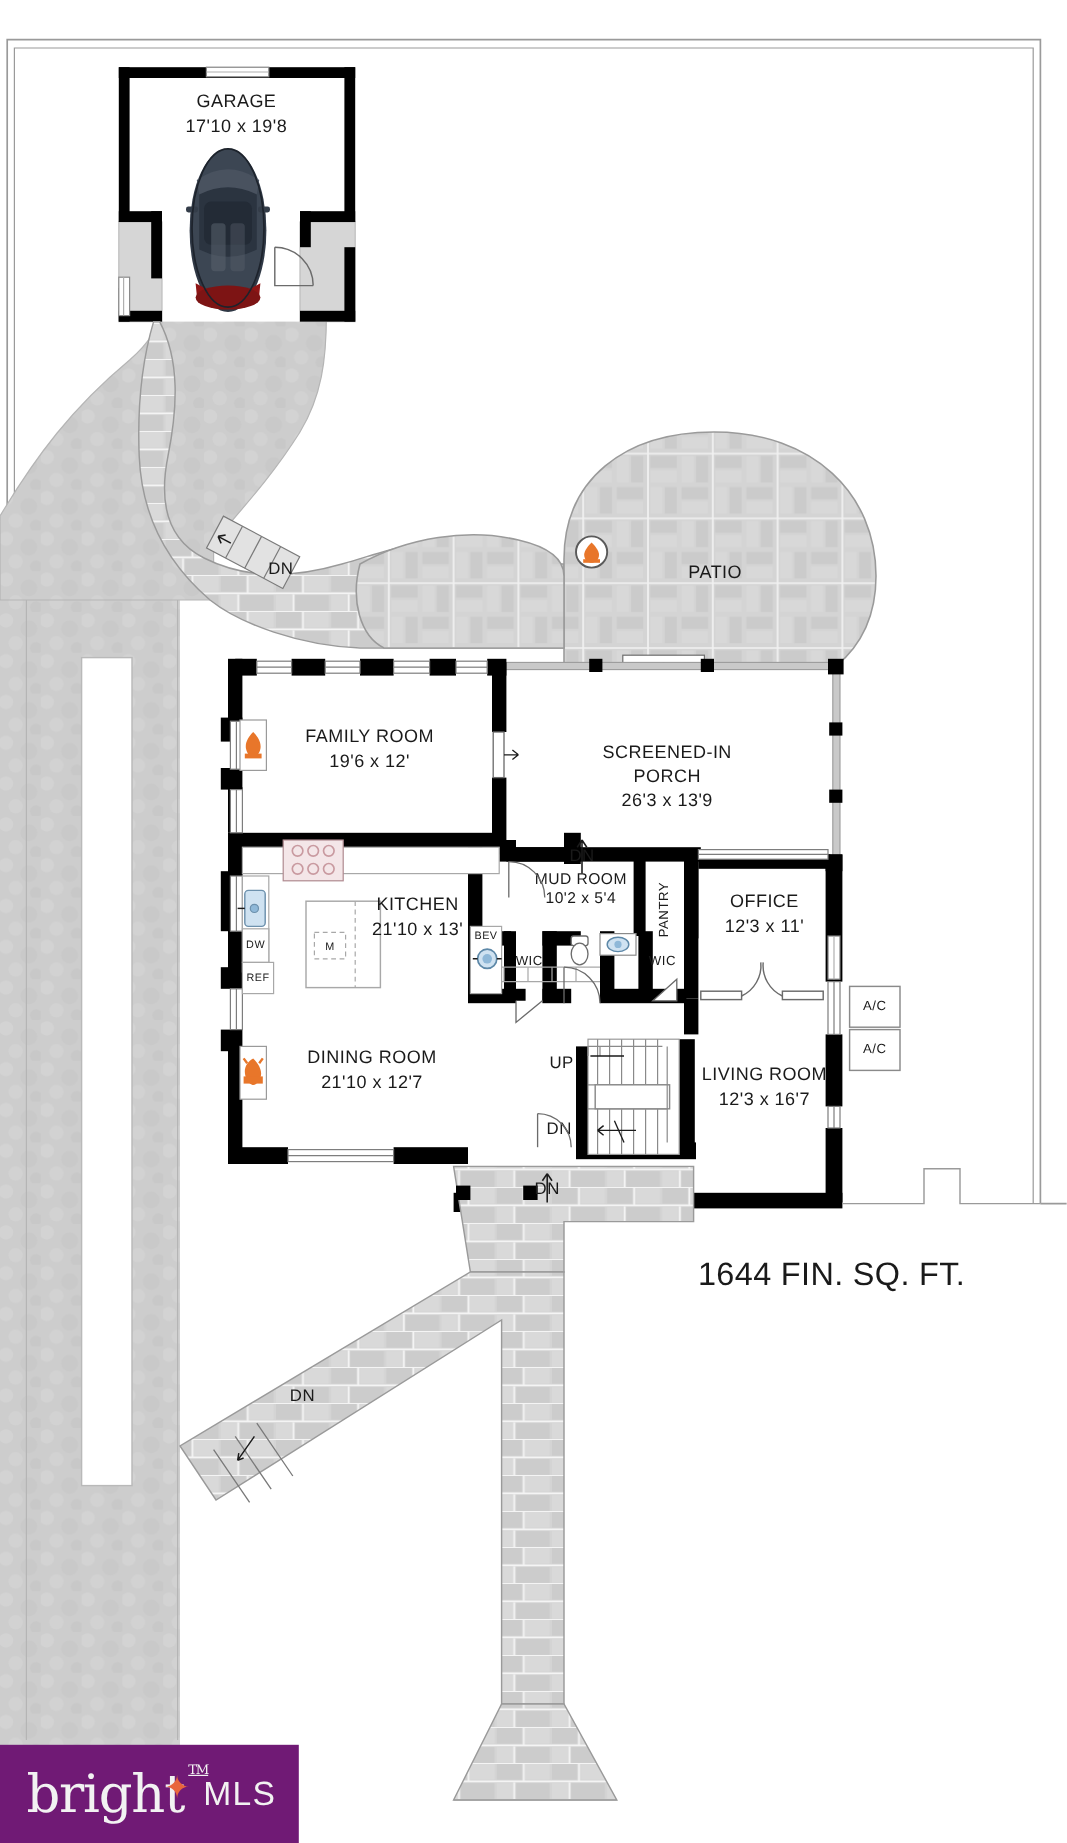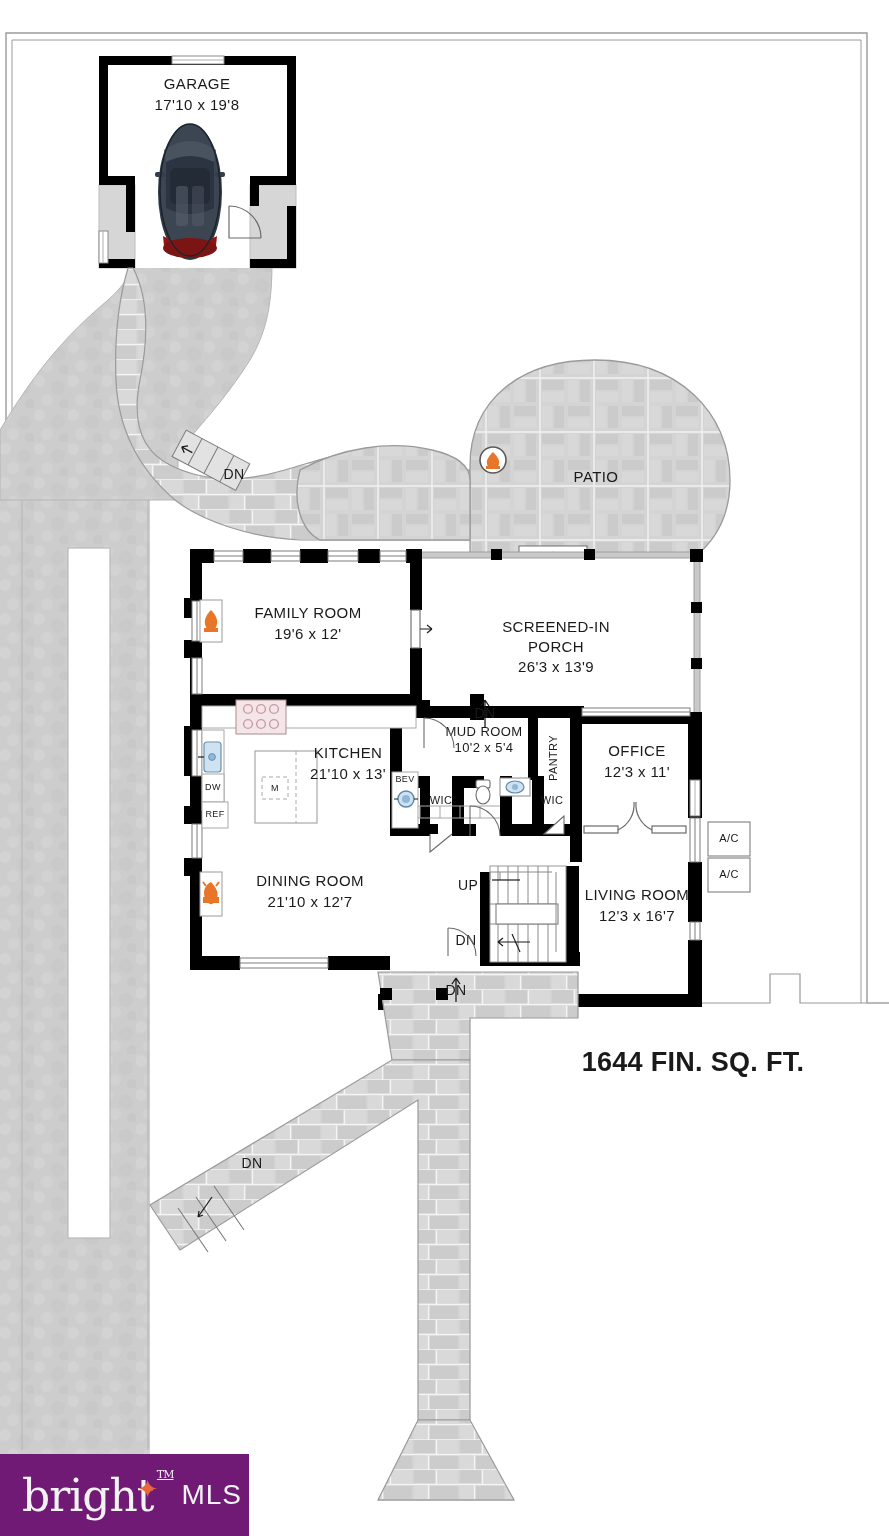--- a/index.html
+++ b/index.html
@@ -11,31 +11,31 @@
   .lbl{font-family:"Liberation Sans","DejaVu Sans",sans-serif;fill:#1a1a1a;
        text-anchor:middle;dominant-baseline:middle;letter-spacing:.4px;}
   .rname{font-size:15px;}
   .rdim{font-size:15px;}
   .small{font-size:11px;}
   .tiny{font-size:9px;}
   .dn{font-size:14px;}
   
   #titleblock{position:absolute;left:528px;top:1046px;width:330px;text-align:center;}
   #titleblock .t1{font-size:28px;font-weight:bold;letter-spacing:.5px;line-height:1.18;}
-  #titleblock .t2{font-size:27px;font-weight:700;letter-spacing:.3px;line-height:1.2;}
+  #titleblock .t2{font-size:27px;font-weight:400;letter-spacing:.3px;line-height:1.2;}
   #titleblock .t3{font-size:27px;font-weight:300;letter-spacing:.3px;line-height:1.2;}
   
   #wm{position:absolute;left:0;top:1454px;width:249px;height:82px;background:#701a75;
       display:flex;align-items:center;}
   #wm .bw{font-family:"DejaVu Serif","Liberation Serif",serif;font-size:44px;color:#f2f2f2;
       margin-left:22px;letter-spacing:-1px;position:relative;}
   #wm .star{position:absolute;right:-4px;top:4px;color:#e8663c;font-size:26px;}
   #wm .tm{position:absolute;right:-20px;top:-2px;color:#f2f2f2;font-size:11px;text-decoration:underline;}
   #wm .mls{font-family:"Liberation Sans","DejaVu Sans",sans-serif;font-size:28px;
-      color:#f2f2f2;margin-left:28px;letter-spacing:1px;font-weight:300;}
+      color:#f2f2f2;margin-left:16px;letter-spacing:1px;font-weight:300;}
 </style>
 </head>
 <body>
 
 <div id="stage">
 <svg width="889" height="1536" viewBox="0 0 889 1536" xmlns="http://www.w3.org/2000/svg">
 
   <defs>
 
     <pattern id="brick" width="46" height="30" patternUnits="userSpaceOnUse">

